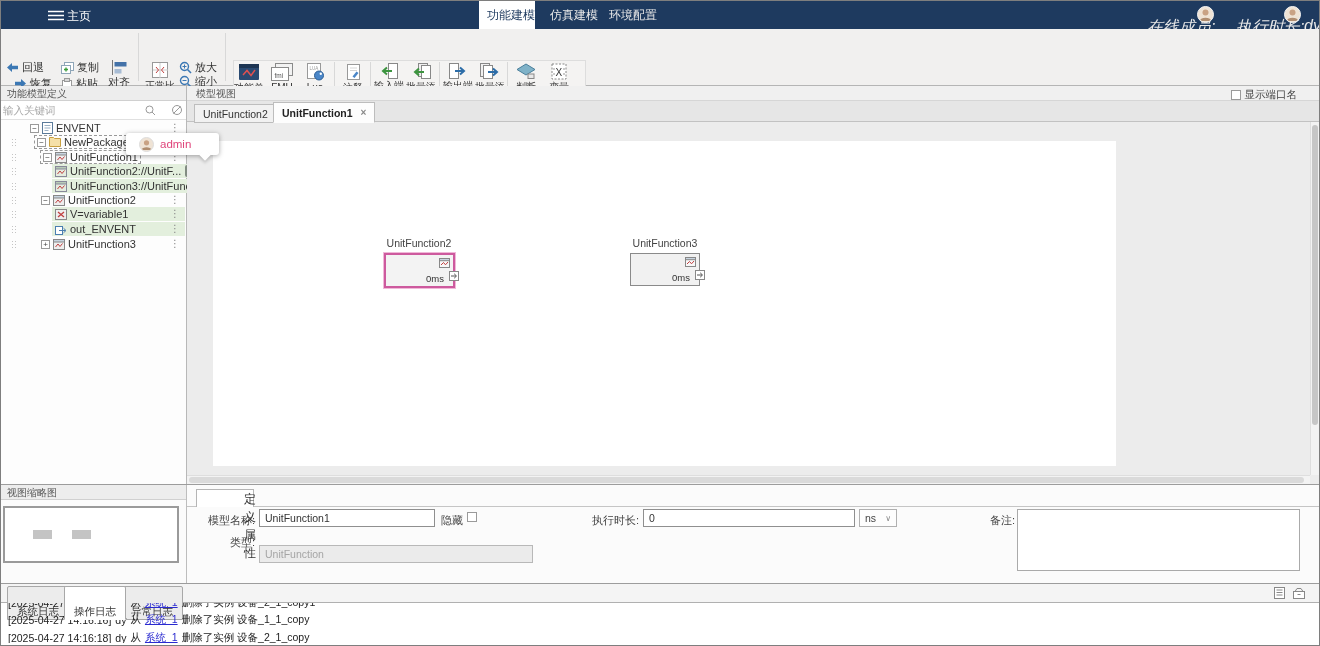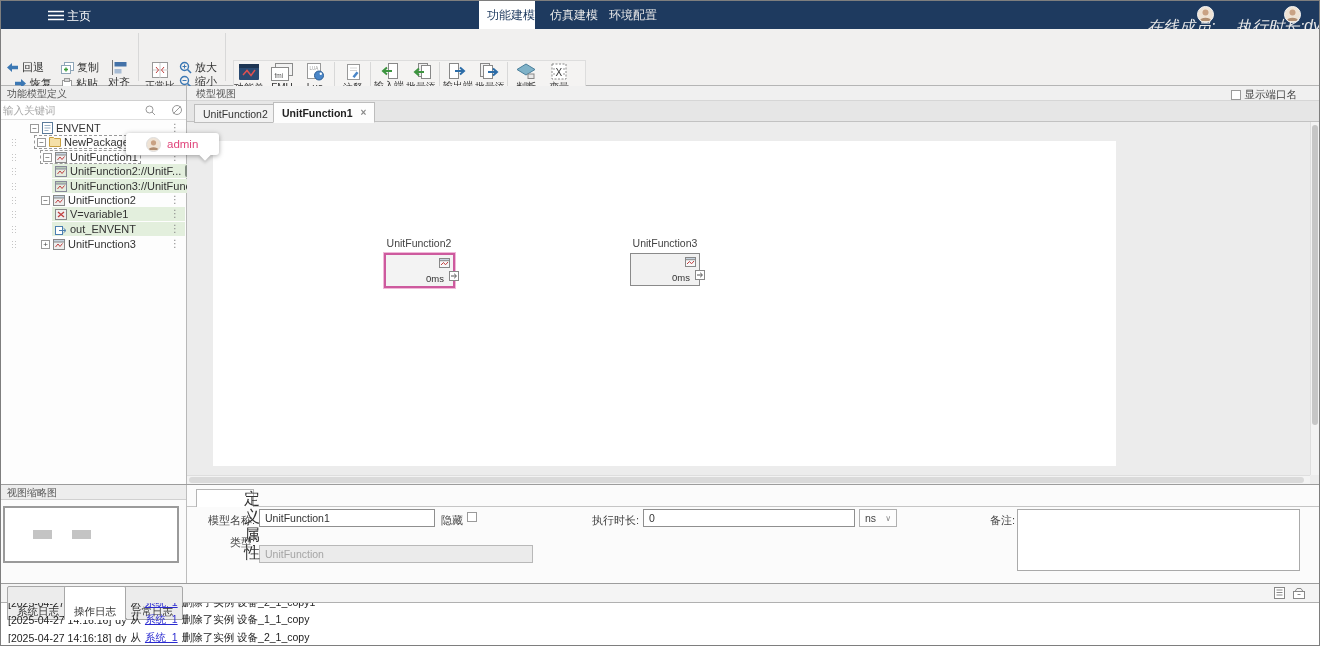--- a/index.html
+++ b/index.html
@@ -32,21 +32,21 @@
   #search-row input { position:absolute; left:2px; top:1px; width:140px; height:16px; border:none; outline:none; font-size:10.5px; color:#333; background:transparent; }
   #search-row input::placeholder { color:#a8a8a8; }
   .trow { position:absolute; left:0; right:1px; height:14px; display:flex; align-items:center; font-size:11px; color:#333; }
   .handle { width:6px; height:9px; margin-left:10px; background:radial-gradient(#c4c4c4 0.8px, transparent 0.9px); background-size:3px 3px; flex:none; }
   .exp { width:9px; height:9px; border:1px solid #9a9a9a; background:#fff; font-size:8px; line-height:7px; text-align:center; color:#444; flex:none; margin-right:3px; }
   .tico { flex:none; margin-right:3px; display:inline-flex; }
   .kebab { margin-left:auto; padding-right:5px; color:#888; font-size:10px; line-height:10px; }
   .hl { flex:1; display:flex; align-items:center; height:100%; background:#e3efdd; }
   .dash { display:flex; align-items:center; border:1px dashed #999; height:14px; padding:0 2px; }
   .badge { width:15px; height:12px; background:#828c82; border-radius:2px; display:inline-flex; align-items:center; justify-content:center; margin-left:4px; flex:none; }
-  #tooltip { position:absolute; left:125px; top:132px; width:93px; height:22px; background:#fff; border-radius:3px; box-shadow:0 1px 5px rgba(0,0,0,.35); display:flex; align-items:center; gap:6px; padding-left:20px; z-index:20; }
+  #tooltip { position:absolute; left:125px; top:132px; width:93px; height:22px; background:#fff; border-radius:3px; box-shadow:0 1px 5px rgba(0,0,0,.35); display:flex; align-items:center; gap:6px; padding-left:13px; z-index:20; }
   #tooltip .tip-caret { position:absolute; right:10px; bottom:-4px; width:8px; height:8px; background:#fff; transform:rotate(45deg); box-shadow:2px 2px 3px rgba(0,0,0,.15); }
   #tooltip .tip-user { font-size:11.5px; color:#e0457b; }
   .mini-avatar { width:15px; height:15px; border-radius:50%; background:#efe3d5; overflow:hidden; border:1px solid #ddd; flex:none; }
 
   
   #canvas-panel { position:absolute; left:186px; top:85px; right:0; height:398px; background:#ececec; }
   #canvas-hdr { position:relative; height:15px; background:#f0f0f0; border-bottom:1px solid #d6d6d6; font-size:10px; color:#555; line-height:15px; padding-left:9px; }
   #showports { position:absolute; right:22px; top:1px; display:flex; align-items:center; gap:4px; font-size:10.5px; color:#444; }
   .cbx { width:10px; height:10px; border:1px solid #9a9a9a; background:#fff; display:inline-block; }
   #tabbar { position:relative; height:21px; background:#e6e6e6; border-bottom:1px solid #c2c2c2; }
@@ -62,21 +62,21 @@
   #vscroll { position:absolute; right:0; top:36px; width:9px; bottom:9px; background:#f3f3f3; border-left:1px solid #dedede; }
   #vscroll .thumb { position:absolute; left:1px; top:3px; width:6px; height:300px; background:#c6c6c6; border-radius:3px; }
   #hscroll { position:absolute; left:0; right:9px; bottom:0; height:9px; background:#f3f3f3; border-top:1px solid #dedede; }
   #hscroll .thumb { position:absolute; top:1px; left:2px; right:6px; height:6px; background:#dadada; border-radius:3px; }
 
   
   #props { position:absolute; left:0; top:483px; right:0; height:99px; background:#fbfbfb; border-top:1px solid #9c9c9c; }
   #thumb-panel { position:absolute; left:0; top:0; width:186px; height:99px; border-right:1px solid #bdbdbd; background:#fbfbfb; }
   #thumb-box { position:absolute; left:2px; top:21px; width:176px; height:57px; border:2px solid #9a9a9a; background:#fff; }
   .thumb-rect { position:absolute; top:22px; width:19px; height:9px; background:#c4c4c4; }
-  #props-tab { position:absolute; left:9px; top:4px; width:58px; height:18px; background:#fff; border:1px solid #b5b5b5; border-bottom:none; font-size:16px; color:#333; text-align:center; line-height:18px; z-index:2;padding-left:47px; }
+  #props-tab { position:absolute; left:9px; top:4px; width:58px; height:18px; background:#fff; border:1px solid #b5b5b5; border-bottom:none; font-size:12px; color:#333; text-align:center; line-height:18px; z-index:2;padding-left:47px; }
   #props-line { position:absolute; left:0; right:0; top:21px; height:1px; background:#c5c5c5; }
   .flabel { position:absolute; font-size:11px; color:#444; text-align:right; }
   .fin { position:absolute; height:18px; border:1px solid #8f8f8f; background:#fff; font-size:10.5px; color:#333; padding:0 5px; outline:none; }
   .fin.dis { background:#ebebeb; color:#a5a5a5; border-color:#b8b8b8; }
   #unit-dd { position:absolute; width:38px; height:18px; border:1px solid #b0b0b0; background:#fdfdfd; font-size:10.5px; color:#444; display:flex; align-items:center; justify-content:space-between; padding:0 5px; }
   #remark { position:absolute; border:1px solid #aaa; background:#fff; resize:none; outline:none; font-size:10.5px; }
 
   
   #logs { position:absolute; left:0; top:582px; right:0; bottom:0; background:#fff; border-top:1px solid #9c9c9c; }
   #logtabs { position:relative; height:19px; background:#f4f4f4; border-bottom:1px solid #b0b0b0; }

